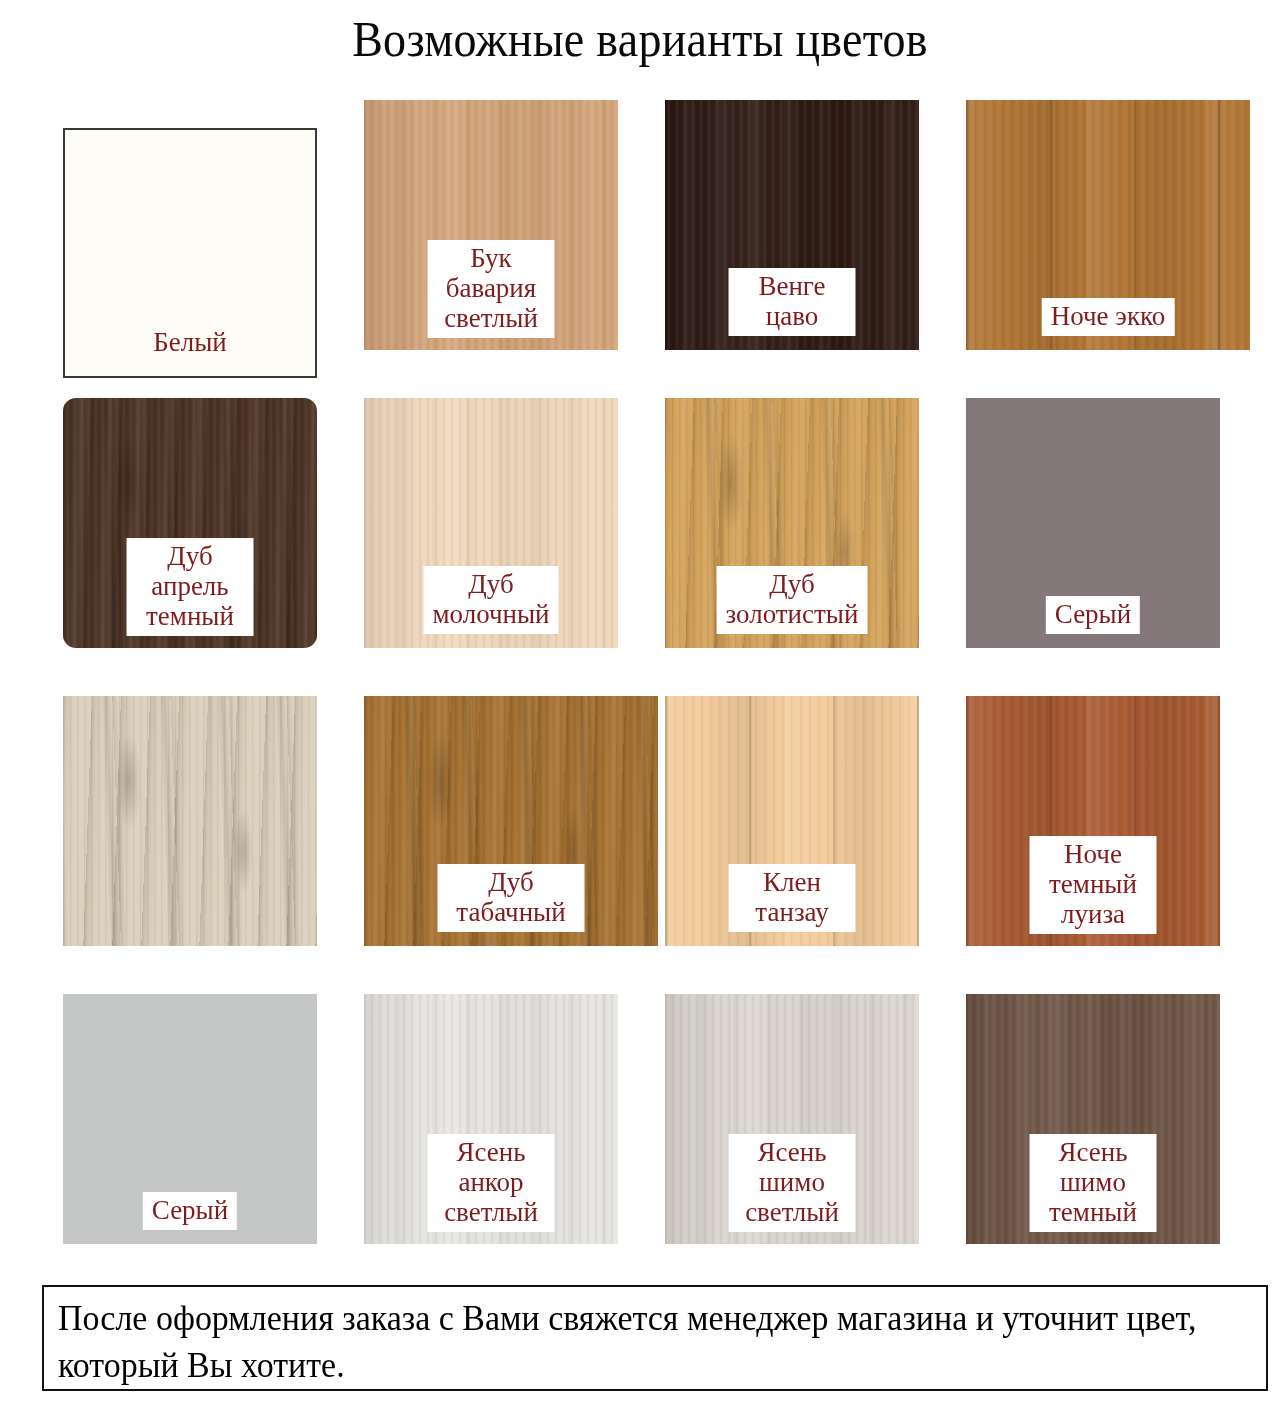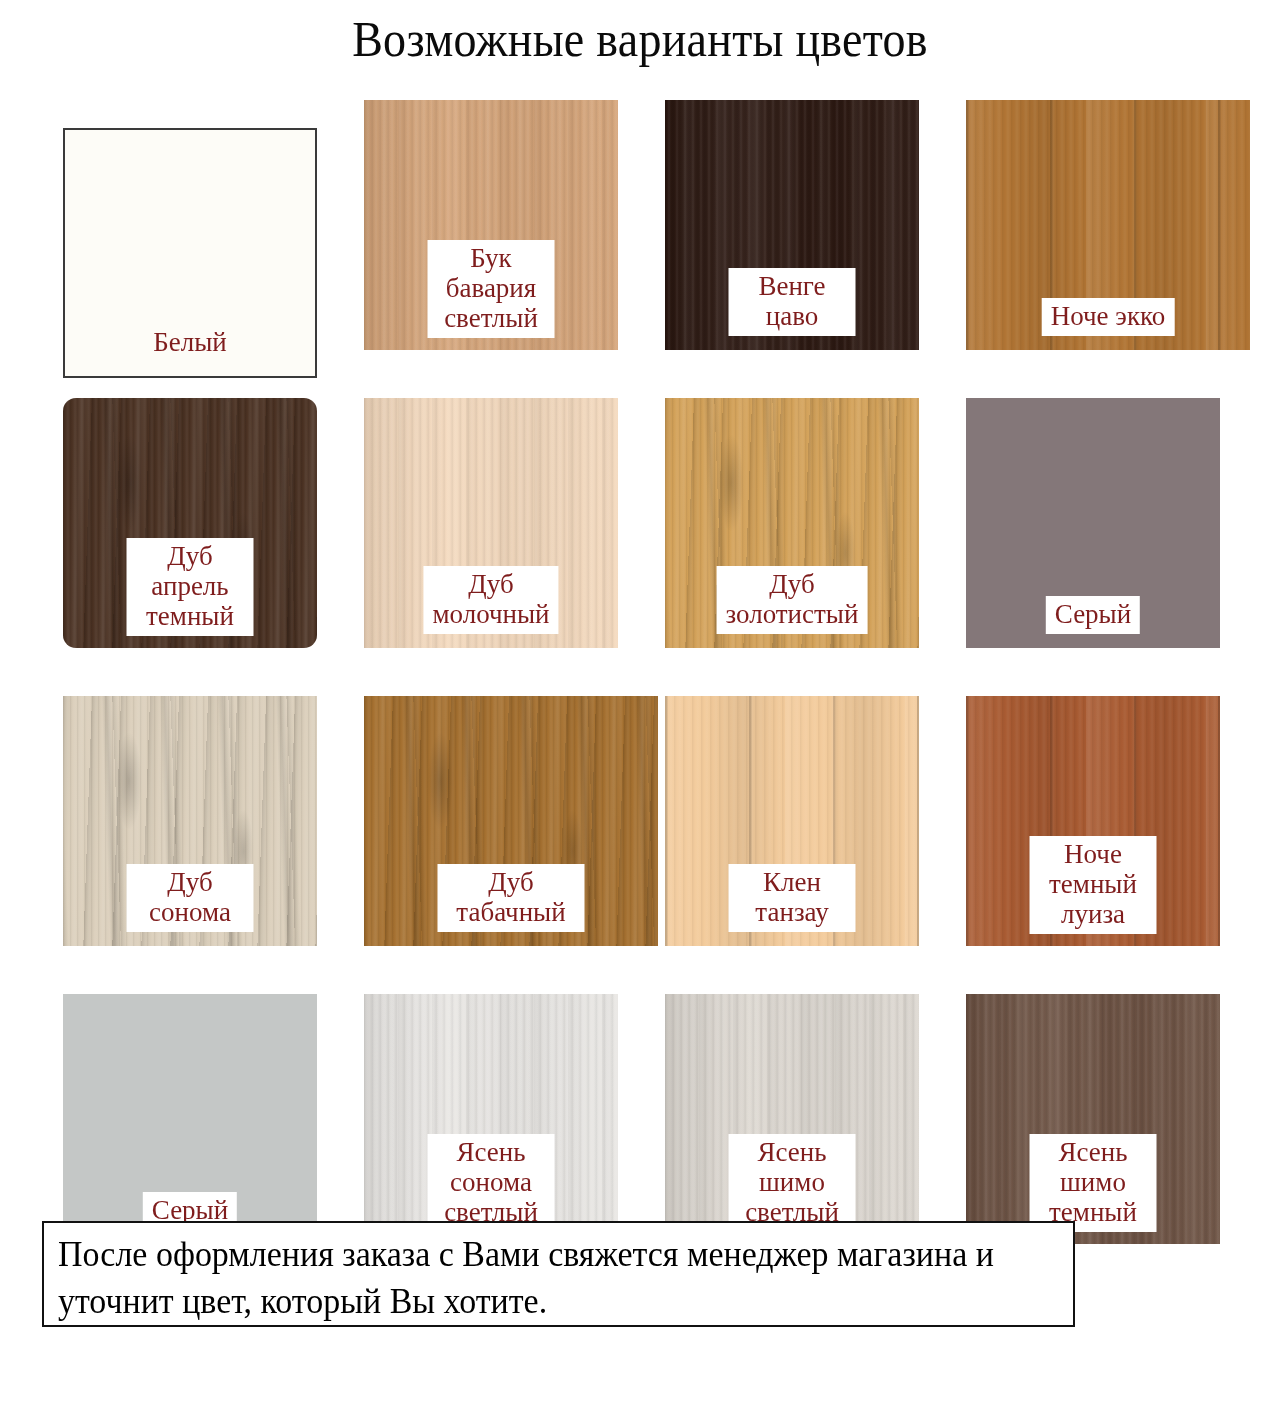--- a/index.html
+++ b/index.html
@@ -86,22 +86,22 @@
     bottom: 12px;
   }
   .swatch.bordered .swatch-label {
     background: transparent;
   }
 
   
   #footer-note {
     position: absolute;
     left: 42px;
-    top: 1221px;
-    width: 1033px;
+    top: 1285px;
+    width: 1226px;
     height: 106px;
     box-sizing: border-box;
     border: 2px solid #111111;
     background: #ffffff;
     padding: 8px 14px 6px 14px;
   }
   #footer-note-text {
     font-family: "Liberation Serif", "DejaVu Serif", serif;
     font-size: 35px;
     line-height: 47px;
@@ -145,42 +145,41 @@
     <div class="swatch" style="background: rgb(211, 161, 88);">
       <div class="grain" style="background-image: repeating-linear-gradient(90deg, rgba(0, 0, 0, 0.07) 0px, rgba(0, 0, 0, 0) 2px, rgba(255, 255, 255, 0.06) 5px, rgba(0, 0, 0, 0) 7px), repeating-linear-gradient(92deg, rgba(0, 0, 0, 0.13) 0px, rgba(0, 0, 0, 0.05) 4px, rgba(0, 0, 0, 0) 11px, rgba(255, 255, 255, 0.07) 19px, rgba(0, 0, 0, 0) 29px), repeating-linear-gradient(88deg, rgba(0, 0, 0, 0.1) 0px, rgba(0, 0, 0, 0) 6px, rgba(0, 0, 0, 0) 47px, rgba(0, 0, 0, 0.12) 52px, rgba(0, 0, 0, 0) 58px), radial-gradient(18px 70px at 26% 34%, rgba(0, 0, 0, 0.2), rgba(0, 0, 0, 0) 70%), radial-gradient(14px 60px at 71% 62%, rgba(0, 0, 0, 0.18), rgba(0, 0, 0, 0) 70%);"></div>
       <div class="swatch-label one-line">Дуб золотистый</div>
     </div>
     <div class="swatch" style="background: rgb(132, 119, 121);">
       <div class="grain"></div>
       <div class="swatch-label one-line">Серый</div>
     </div>
     <div class="swatch" style="background: rgb(219, 207, 187);">
       <div class="grain" style="background-image: repeating-linear-gradient(90deg, rgba(0, 0, 0, 0.07) 0px, rgba(0, 0, 0, 0) 2px, rgba(255, 255, 255, 0.06) 5px, rgba(0, 0, 0, 0) 7px), repeating-linear-gradient(92deg, rgba(0, 0, 0, 0.13) 0px, rgba(0, 0, 0, 0.05) 4px, rgba(0, 0, 0, 0) 11px, rgba(255, 255, 255, 0.07) 19px, rgba(0, 0, 0, 0) 29px), repeating-linear-gradient(88deg, rgba(0, 0, 0, 0.1) 0px, rgba(0, 0, 0, 0) 6px, rgba(0, 0, 0, 0) 47px, rgba(0, 0, 0, 0.12) 52px, rgba(0, 0, 0, 0) 58px), radial-gradient(18px 70px at 26% 34%, rgba(0, 0, 0, 0.2), rgba(0, 0, 0, 0) 70%), radial-gradient(14px 60px at 71% 62%, rgba(0, 0, 0, 0.18), rgba(0, 0, 0, 0) 70%);"></div>
-      <div class="swatch-label one-line">Дуб сонома</div>
     </div>
     <div class="swatch" style="background: rgb(165, 112, 47); padding-left: 40px;">
       <div class="grain" style="background-image: repeating-linear-gradient(90deg, rgba(0, 0, 0, 0.07) 0px, rgba(0, 0, 0, 0) 2px, rgba(255, 255, 255, 0.06) 5px, rgba(0, 0, 0, 0) 7px), repeating-linear-gradient(92deg, rgba(0, 0, 0, 0.13) 0px, rgba(0, 0, 0, 0.05) 4px, rgba(0, 0, 0, 0) 11px, rgba(255, 255, 255, 0.07) 19px, rgba(0, 0, 0, 0) 29px), repeating-linear-gradient(88deg, rgba(0, 0, 0, 0.1) 0px, rgba(0, 0, 0, 0) 6px, rgba(0, 0, 0, 0) 47px, rgba(0, 0, 0, 0.12) 52px, rgba(0, 0, 0, 0) 58px), radial-gradient(18px 70px at 26% 34%, rgba(0, 0, 0, 0.2), rgba(0, 0, 0, 0) 70%), radial-gradient(14px 60px at 71% 62%, rgba(0, 0, 0, 0.18), rgba(0, 0, 0, 0) 70%);"></div>
       <div class="swatch-label one-line">Дуб табачный</div>
     </div>
     <div class="swatch" style="background: rgb(243, 203, 155);">
       <div class="grain" style="background-image: repeating-linear-gradient(90deg, rgba(0, 0, 0, 0.05) 0px, rgba(0, 0, 0, 0) 3px, rgba(255, 255, 255, 0.06) 6px, rgba(0, 0, 0, 0) 9px), repeating-linear-gradient(90deg, rgba(0, 0, 0, 0.16) 0px, rgba(0, 0, 0, 0.16) 2px, rgba(0, 0, 0, 0) 3px, rgba(0, 0, 0, 0) 84px), repeating-linear-gradient(90deg, rgba(255, 255, 255, 0.09) 0px, rgba(0, 0, 0, 0) 40px, rgba(0, 0, 0, 0.07) 78px, rgba(0, 0, 0, 0) 120px);"></div>
       <div class="swatch-label one-line">Клен танзау</div>
     </div>
     <div class="swatch" style="background: rgb(168, 90, 49);">
       <div class="grain" style="background-image: repeating-linear-gradient(90deg, rgba(0, 0, 0, 0.05) 0px, rgba(0, 0, 0, 0) 3px, rgba(255, 255, 255, 0.06) 6px, rgba(0, 0, 0, 0) 9px), repeating-linear-gradient(90deg, rgba(0, 0, 0, 0.16) 0px, rgba(0, 0, 0, 0.16) 2px, rgba(0, 0, 0, 0) 3px, rgba(0, 0, 0, 0) 84px), repeating-linear-gradient(90deg, rgba(255, 255, 255, 0.09) 0px, rgba(0, 0, 0, 0) 40px, rgba(0, 0, 0, 0.07) 78px, rgba(0, 0, 0, 0) 120px);"></div>
       <div class="swatch-label two-line">Ноче темный
 луиза</div>
     </div>
     <div class="swatch" style="background: rgb(196, 199, 198);">
       <div class="grain"></div>
       <div class="swatch-label one-line">Серый</div>
     </div>
     <div class="swatch" style="background: rgb(233, 231, 228);">
       <div class="grain" style="background-image: repeating-linear-gradient(90deg, rgba(0, 0, 0, 0.067) 0px, rgba(0, 0, 0, 0) 2px, rgba(255, 255, 255, 0.07) 4px, rgba(0, 0, 0, 0) 6px, rgba(0, 0, 0, 0.05) 8px), repeating-linear-gradient(90deg, rgba(0, 0, 0, 0.035) 0px, rgba(0, 0, 0, 0) 13px, rgba(255, 255, 255, 0.05) 21px, rgba(0, 0, 0, 0) 34px), linear-gradient(90deg, rgba(0, 0, 0, 0.07), rgba(255, 255, 255, 0.05) 32%, rgba(0, 0, 0, 0.04) 63%, rgba(255, 255, 255, 0.04));"></div>
-      <div class="swatch-label two-line">Ясень сонома
+      <div class="swatch-label two-line">Ясень анкор
 светлый</div>
     </div>
     <div class="swatch" style="background: rgb(221, 216, 209);">
       <div class="grain" style="background-image: repeating-linear-gradient(90deg, rgba(0, 0, 0, 0.067) 0px, rgba(0, 0, 0, 0) 2px, rgba(255, 255, 255, 0.07) 4px, rgba(0, 0, 0, 0) 6px, rgba(0, 0, 0, 0.05) 8px), repeating-linear-gradient(90deg, rgba(0, 0, 0, 0.035) 0px, rgba(0, 0, 0, 0) 13px, rgba(255, 255, 255, 0.05) 21px, rgba(0, 0, 0, 0) 34px), linear-gradient(90deg, rgba(0, 0, 0, 0.07), rgba(255, 255, 255, 0.05) 32%, rgba(0, 0, 0, 0.04) 63%, rgba(255, 255, 255, 0.04));"></div>
       <div class="swatch-label two-line">Ясень шимо
 светлый</div>
     </div>
     <div class="swatch" style="background: rgb(109, 82, 67);">
       <div class="grain" style="background-image: repeating-linear-gradient(90deg, rgba(0, 0, 0, 0.067) 0px, rgba(0, 0, 0, 0) 2px, rgba(255, 255, 255, 0.07) 4px, rgba(0, 0, 0, 0) 6px, rgba(0, 0, 0, 0.05) 8px), repeating-linear-gradient(90deg, rgba(0, 0, 0, 0.035) 0px, rgba(0, 0, 0, 0) 13px, rgba(255, 255, 255, 0.05) 21px, rgba(0, 0, 0, 0) 34px), linear-gradient(90deg, rgba(0, 0, 0, 0.07), rgba(255, 255, 255, 0.05) 32%, rgba(0, 0, 0, 0.04) 63%, rgba(255, 255, 255, 0.04));"></div>
       <div class="swatch-label two-line">Ясень шимо

